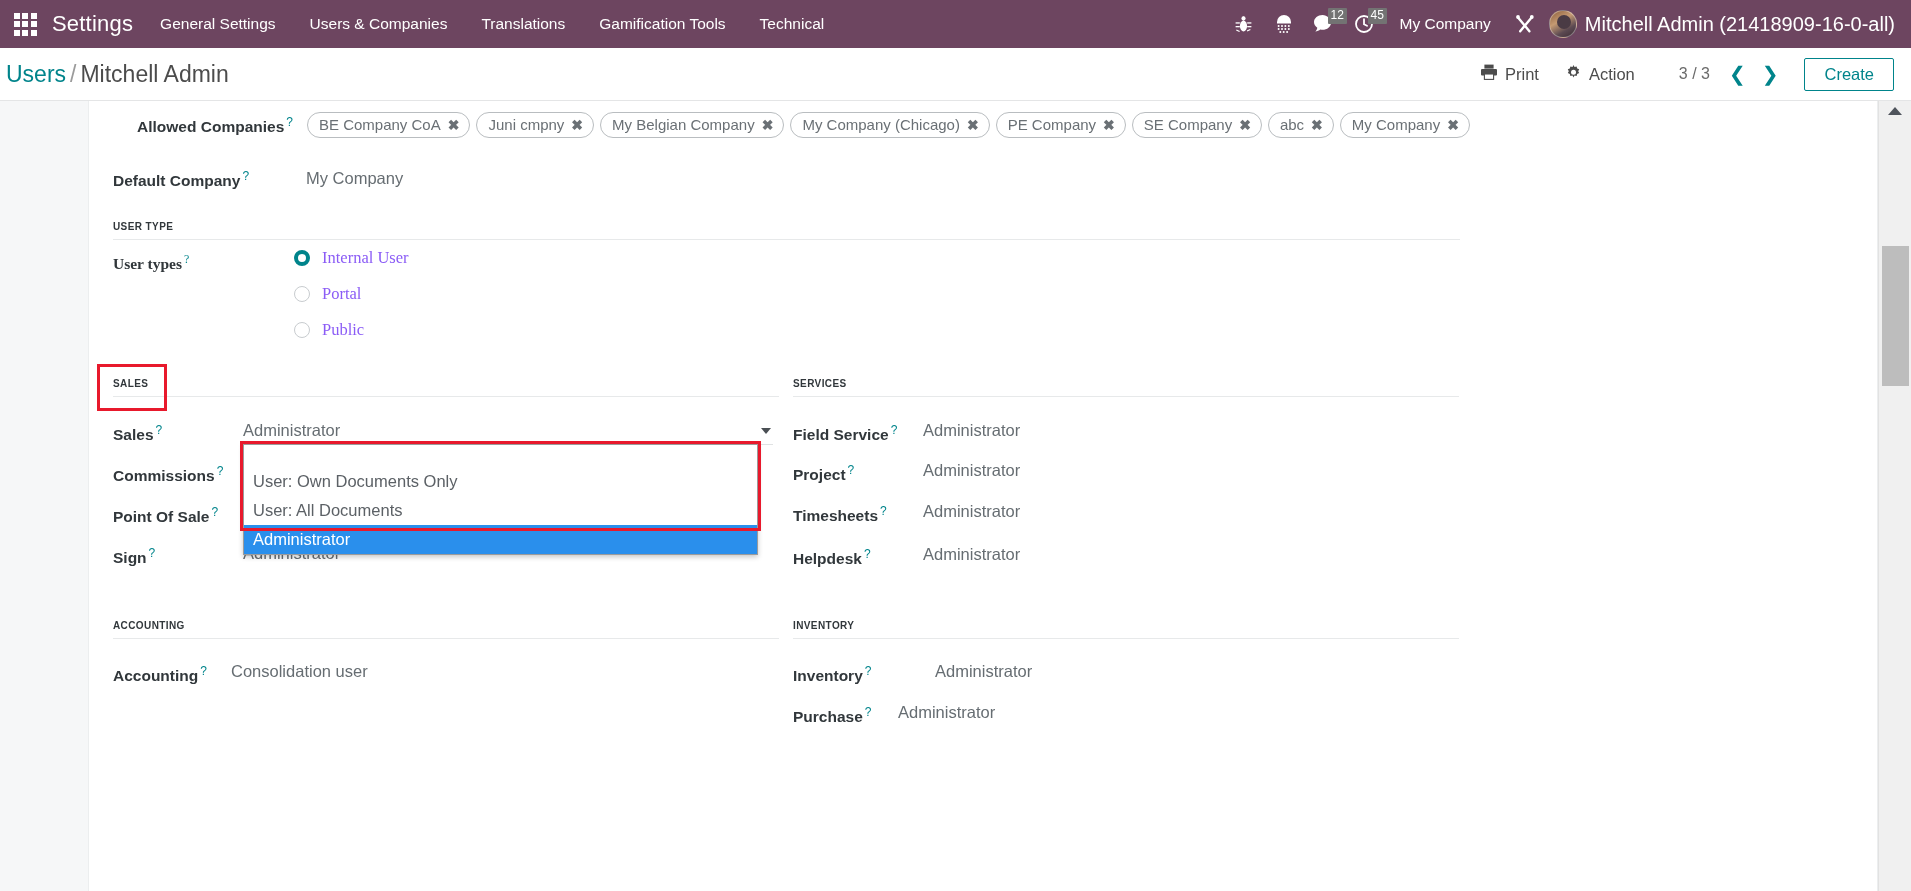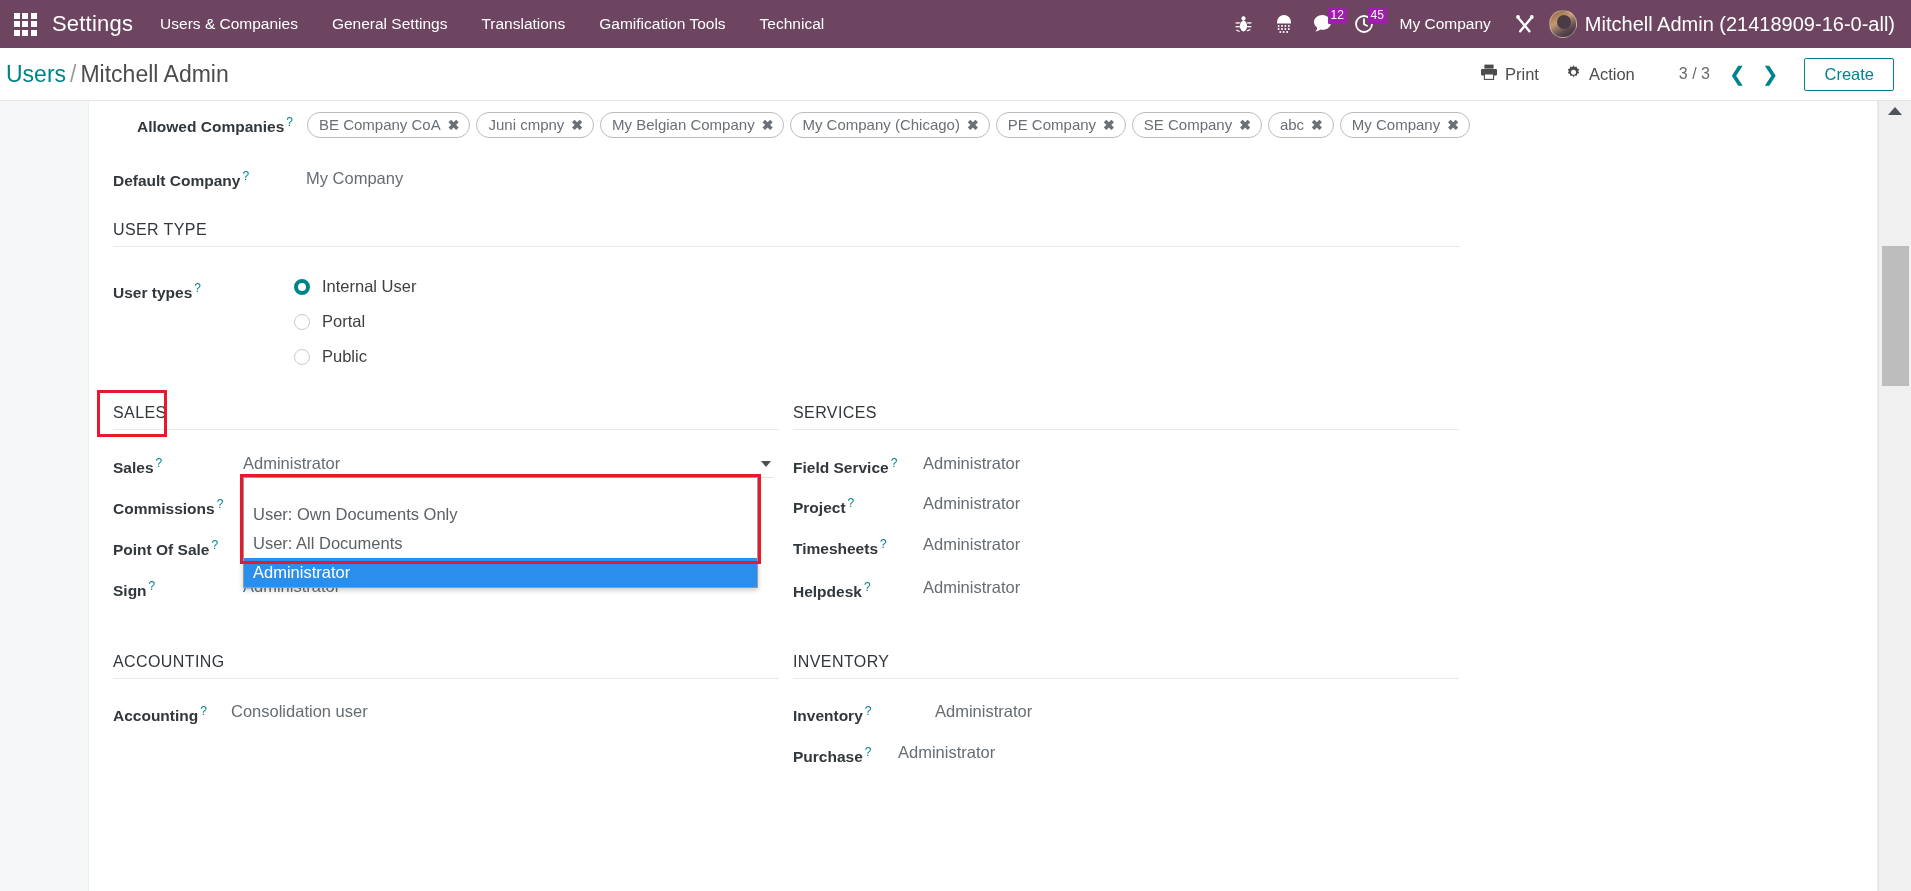--- a/index.html
+++ b/index.html
@@ -59,21 +59,21 @@
   }
   .nav-icon {
     width: 40px; height: 48px;
     display: flex; align-items: center; justify-content: center;
     cursor: pointer; position: relative;
   }
   .nav-icon svg { display: block; }
   .badge {
     position: absolute;
     top: 8px; left: 24px;
-    background: #a21caf;
+    background: #737373;
     color: #fff;
     font-size: 12px;
     line-height: 15px;
     min-width: 19px;
     height: 16px;
     text-align: center;
     padding: 0 3px;
     border-radius: 1px;
     font-weight: 400;
   }
@@ -205,44 +205,44 @@
   .default-company {
     display: flex; align-items: center;
     margin-top: 24px;
   }
   .default-company .fld-label { width: 170px; }
   .default-company .fld-value { padding-left: 23px; }
 
   
   .section-title {
     color: #31373b;
-    font-size: 16px;
-    font-weight: normal;
+    font-size: 10px;
+    font-weight: bold;
     letter-spacing: .4px;
     padding-bottom: 7px;
     border-bottom: 1px solid #e7e9ea;
   }
 
   .usertype-block { margin-top: 31px; }
   .usertype-block .section-title { width: 1347px; }
 
-  .radio-group { margin-top: 30px; display: flex; }
+  .radio-group { margin-top: 8px; display: flex; font-family: Liberation Serif, serif; }
   .radio-group .fld-label { width: 170px; padding-top: 4px; }
   .radios { display: flex; flex-direction: column; gap: 16px; padding-left: 11px; }
   .radio-opt { display: flex; align-items: center; gap: 12px; cursor: pointer; }
   .radio-mark {
     width: 16px; height: 16px; border-radius: 50%;
     border: 1px solid #c8cccf; background: #fff;
     display: inline-block; position: relative; flex: none;
   }
   .radio-opt.checked .radio-mark {
     border: 4px solid #00848b;
     background: #fff;
   }
-  .radio-label { font-size: 16.5px; color: #404040; }
+  .radio-label { font-size: 16.5px; color: #8b5cf6; }
 
   
   .cols {
     display: flex;
     margin-top: 38px;
     gap: 0;
   }
   .col { width: 666px; }
   .col.right { margin-left: 14px; }
 
@@ -349,22 +349,22 @@
       <i></i>
       <i></i>
       <i></i>
       <i></i>
       <i></i>
       <i></i>
       <i></i>
       <i></i>
   </div>
   <div class="brand">Settings</div>
+  <div class="menu-item">General Settings</div>
   <div class="menu-item">Users &amp; Companies</div>
-  <div class="menu-item">General Settings</div>
   <div class="menu-item">Translations</div>
   <div class="menu-item">Gamification Tools</div>
   <div class="menu-item">Technical</div>
 
   <div class="nav-right">
     <div class="nav-icon">
       <svg width="17" height="19" viewBox="0 0 17 19">
           <g fill="#fff">
         <ellipse cx="8.5" cy="11" rx="3.6" ry="5.4"></ellipse>
         <rect x="7.7" y="1.6" width="1.6" height="4" rx=".8"></rect>

